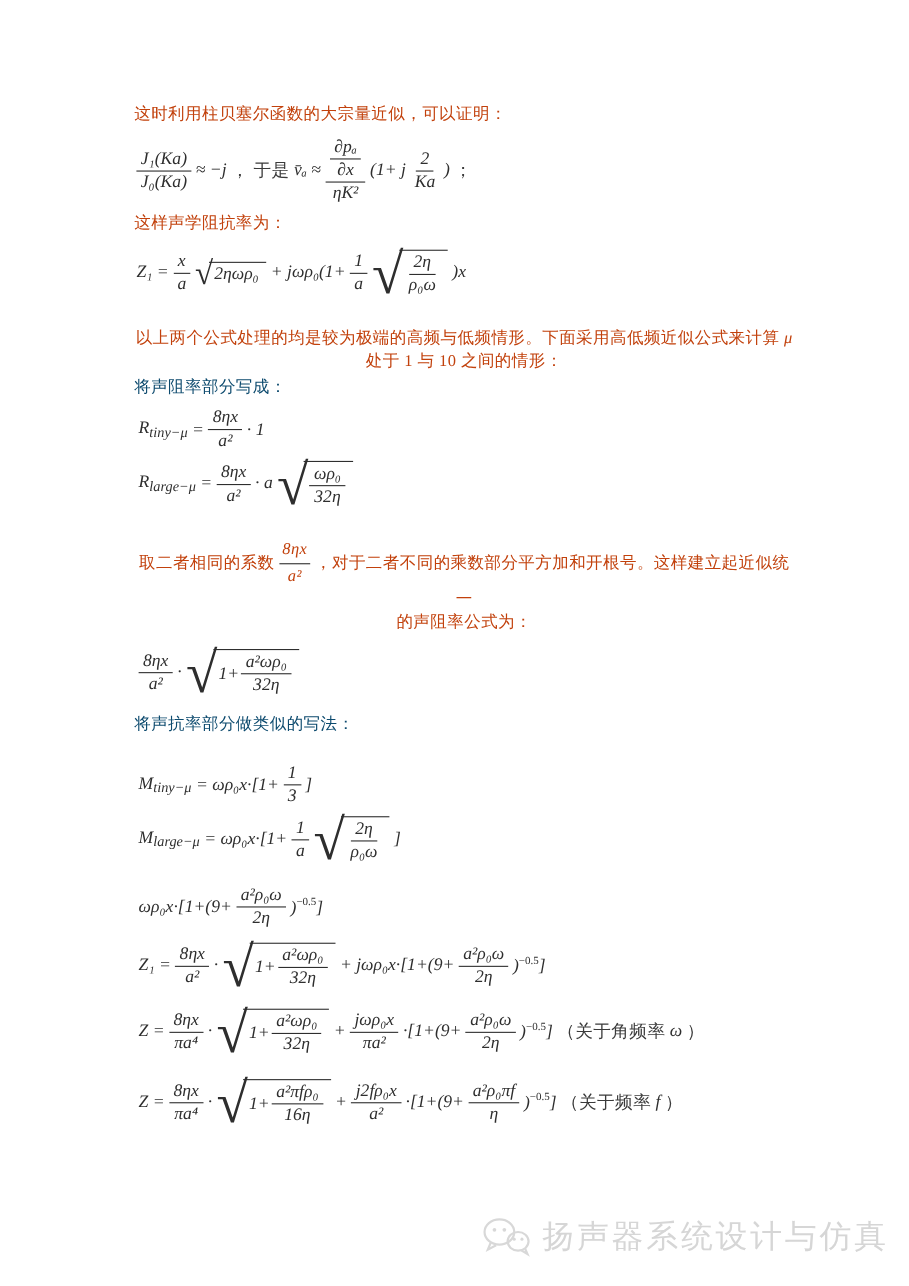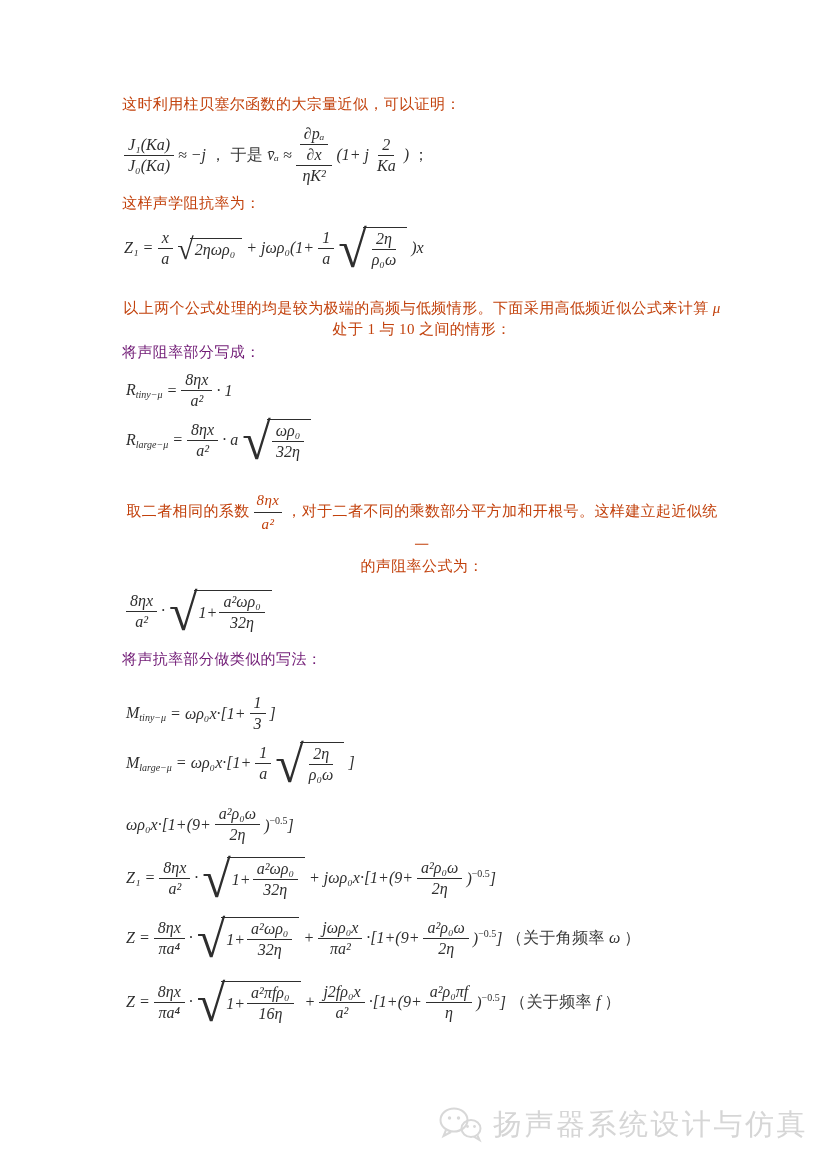--- a/index.html
+++ b/index.html
@@ -5,21 +5,21 @@
   html,body { margin:0; padding:0; }
   body {
     width:826px; height:1169px; background:#ffffff;
     font-family:"Liberation Serif","DejaVu Serif",serif;
     color:#3a3a3a; overflow:hidden;
   }
   .page { position:relative; width:826px; height:1169px; background:#fff; overflow:hidden; }
   .content { position:absolute; left:122px; top:94px; width:600px; }
 
   .para { font-size:15px; line-height:21px; letter-spacing:0.4px; margin:0; color:#c2410c; }
-  .para.red { color:#701a75; }
+  .para.red { color:#0c4a6e; }
   .mt8 { margin-top:24px;text-align:center; } .mt4 { margin-top:4px; } .mt2 { margin-top:2px; } .mt12 { margin-top:12px; }
 
   
   .eq {
     display:flex; align-items:center; flex-wrap:nowrap;
     font-size:16px; font-style:italic; color:#2e2e2e;
     white-space:pre;
   }
   .eq > * { margin:0 2px; }
   .tok { display:inline-block; }
@@ -32,21 +32,21 @@
                 padding:1px 4px 0; text-align:center; }
 
   .sqrt { display:inline-flex; align-items:center; }
   .sqrt .radsym { font-style:normal; line-height:1; margin-right:-4px; position:relative; top:1px; }
   .sqrt.s1 .radsym { font-size:30px; }
   .sqrt.s2 .radsym { font-size:52px; top:2px; }
   .sqrt .radicand { display:inline-flex; align-items:center; border-top:1.4px solid #2e2e2e;
                     padding:2px 6px 0 4px; }
   .sqrt .radicand > * { margin:0 1px; }
 
-  sub.msub { font-size:10px; font-style:italic; letter-spacing:0; vertical-align:-3px; }
+  sub.msub { font-size:13px; font-style:italic; letter-spacing:0; vertical-align:-3px; }
   sup.msup { font-size:10px; font-style:normal; vertical-align:7px; letter-spacing:0; }
 
   .inline-frac { display:inline-flex; flex-direction:column; align-items:center;
                  vertical-align:middle; font-style:italic; font-size:15px; margin:0 4px; }
   .inline-frac .fnum { padding:0 3px 1px; border-bottom:1.3px solid #2e2e2e; }
   .inline-frac .fden { padding:1px 3px 0; }
 
   
   #eq1 { margin:10px 0 8px; }
   #eq2 { margin:8px 0 8px; }

